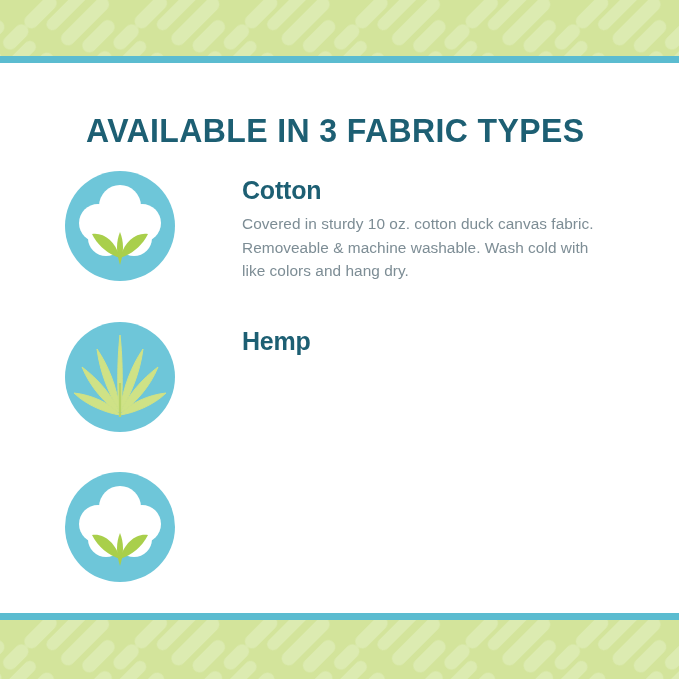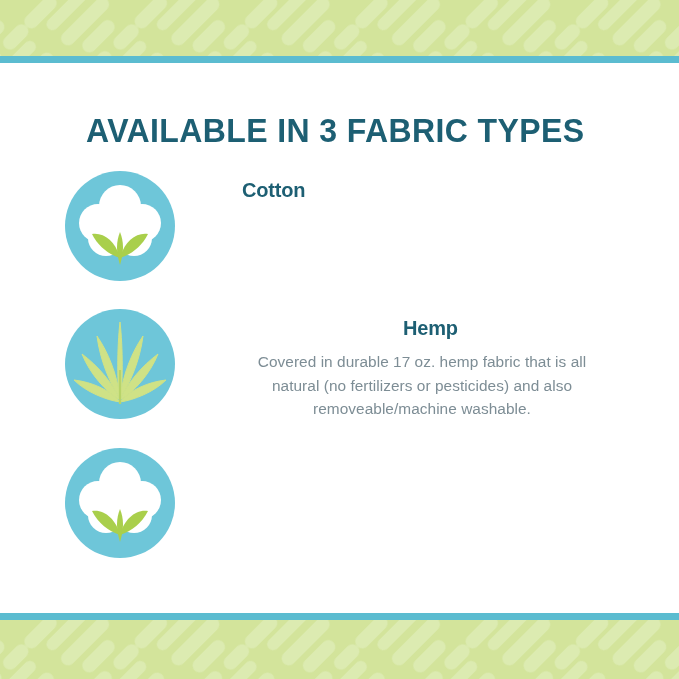--- a/index.html
+++ b/index.html
@@ -74,39 +74,39 @@
     left: 0;
     top: 170px;
     width: 679px;
   }
   .feature {
     position: relative;
     display: flex;
     align-items: flex-start;
     padding-left: 64px;
   }
-  .feature + .feature { margin-top: 26px; text-align: center; }
+  .feature + .feature { margin-top: 38px; }
 
   .icon-wrap {
     flex: 0 0 auto;
     width: 112px;
     height: 112px;
     position: relative;
   }
   .icon-wrap svg { display: block; width: 112px; height: 112px; }
 
   .feature-text {
     flex: 1 1 auto;
     padding-left: 66px;
     padding-top: 6px;
     padding-right: 60px;
   }
 
   .feature-title {
-    font-size: 20px;
+    font-size: 25px;
     line-height: 28px;
     font-weight: 700;
     color: #1d5f73;
     margin: 0 0 8px 0;
     letter-spacing: -0.2px;
   }
 
   .feature-desc {
     font-size: 15.4px;
     line-height: 23.5px;
@@ -156,20 +156,21 @@
           </g>
           <g fill="#a9cf4b">
             <path d="M56 95 C52 82 52 72 56 62 C60 72 60 82 56 95 Z"></path>
             <path d="M56 88 C44 84 34 76 28 64 C40 62 52 72 56 88 Z"></path>
             <path d="M56 88 C68 84 78 76 84 64 C72 62 60 72 56 88 Z"></path>
           </g>
         </svg>
       </div>
       <div class="feature-text">
         <h2 class="feature-title">Cotton</h2>
+        <p class="feature-desc">Covered in sturdy 10 oz. cotton duck canvas fabric. Removeable &amp; machine washable. Wash cold with like colors and hang dry.</p>
       </div>
     </div>
 
     <div class="feature">
       <div class="icon-wrap">
         <svg viewBox="0 0 112 112">
           <circle cx="56" cy="56" r="55" fill="#6ec6d9"></circle>
           <g fill="#cfe286" stroke="#cfe286" stroke-width="1">
             <path d="M56 94 C53 78 53 40 56 14 C59 40 59 78 56 94 Z"></path>
             <path d="M56 90 C46 76 36 52 33 28 C44 44 53 66 56 90 Z"></path>
@@ -177,21 +178,20 @@
             <path d="M56 92 C42 84 26 66 18 46 C34 58 48 74 56 92 Z"></path>
             <path d="M56 92 C70 84 86 66 94 46 C78 58 64 74 56 92 Z"></path>
             <path d="M56 94 C42 92 22 84 10 72 C28 74 46 82 56 94 Z"></path>
             <path d="M56 94 C70 92 90 84 102 72 C84 74 66 82 56 94 Z"></path>
           </g>
           <path d="M56 96 L56 62" stroke="#b8d46a" stroke-width="2.2" fill="none"></path>
         </svg>
       </div>
       <div class="feature-text">
         <h2 class="feature-title">Hemp</h2>
-        <p class="feature-desc">Covered in durable 17 oz. hemp fabric that is all natural (no fertilizers or pesticides) and also removeable/machine washable.</p>
       </div>
     </div>
 
     <div class="feature">
       <div class="icon-wrap">
         <svg viewBox="0 0 112 112">
           <circle cx="56" cy="56" r="55" fill="#6ec6d9"></circle>
           <g fill="#ffffff">
             <circle cx="56" cy="36" r="21"></circle>
             <circle cx="34" cy="53" r="19"></circle>

